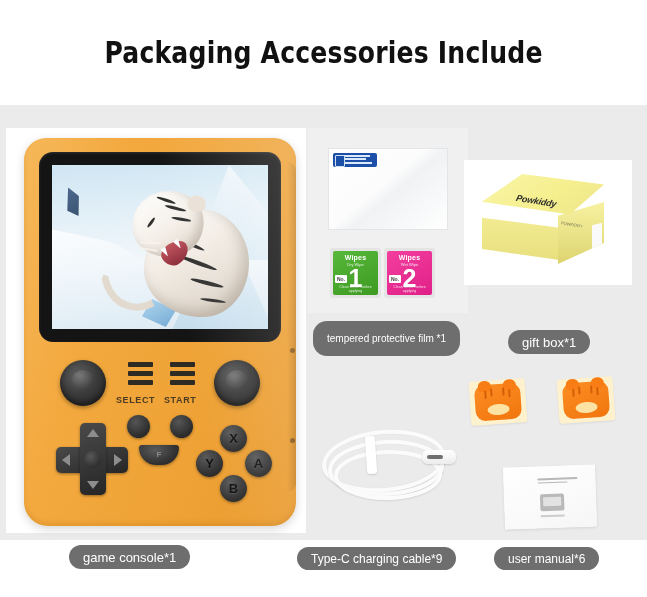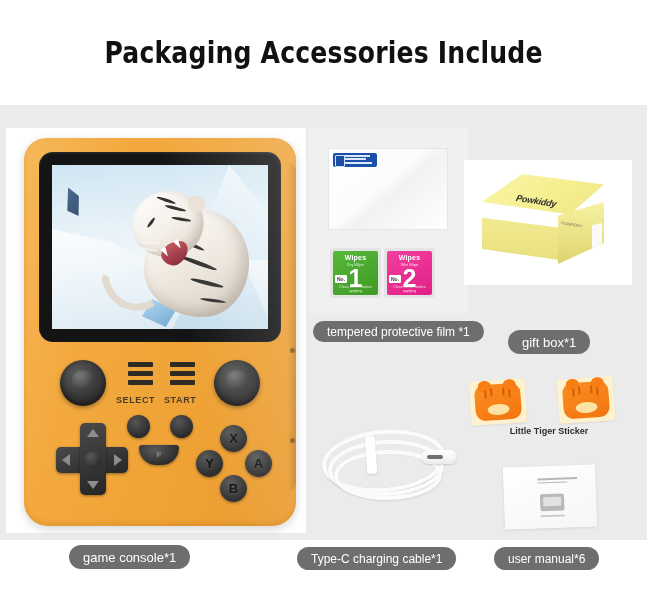--- a/index.html
+++ b/index.html
@@ -654,21 +654,21 @@
     color: #ffffff;
     border-radius: 14px;
     display: flex;
     align-items: center;
     justify-content: center;
     font-size: 13px;
     white-space: nowrap;
     padding: 0 14px;
     height: 24px;
   }
-  .pill-film    { left: 313px; top: 321px; font-size: 12px; height: 21px; }
+  .pill-film    { left: 313px; top: 321px; font-size: 10px; height: 35px; }
   .pill-gift    { left: 508px; top: 321px; margin-top: 9px; }
   .pill-console { left: 69px;  top: 545px; }
   .pill-cable   { left: 297px; top: 547px; font-size: 12px; height: 23px; }
   .pill-manual  { left: 494px; top: 547px; font-size: 12px; height: 23px; }
 </style>
 </head>
 <body>
 
 <div class="title-bar">
   <div class="title-text">Packaging Accessories Include</div>
@@ -822,31 +822,30 @@
     <div class="tiger-face">
       <div class="tf-ear tf-ear-l"></div>
       <div class="tf-ear tf-ear-r"></div>
       <div class="tf-stripe" style="left:10px; top:6px;"></div>
       <div class="tf-stripe" style="left:16px; top:4px;"></div>
       <div class="tf-stripe" style="right:10px; top:6px;"></div>
       <div class="tf-stripe" style="right:16px; top:4px;"></div>
       <div class="tf-muzzle"></div>
     </div>
   </div>
-  <div class="sticker-caption">Little Tiger Sticker</div>
 </div>
 
 <div class="manual-area">
   <div class="manual">
     <div class="manual-lines">
       <i></i>
         <i></i>
     </div>
     <div class="manual-dev"></div>
     <div class="manual-legs"></div>
   </div>
 </div>
 
 <div class="pill pill-film">tempered protective film *1</div>
 <div class="pill pill-gift">gift box*1</div>
 <div class="pill pill-console">game console*1</div>
-<div class="pill pill-cable">Type-C charging cable*1</div>
+<div class="pill pill-cable">Type-C charging cable*9</div>
 <div class="pill pill-manual">user manual*6</div>
 
 </body></html>

